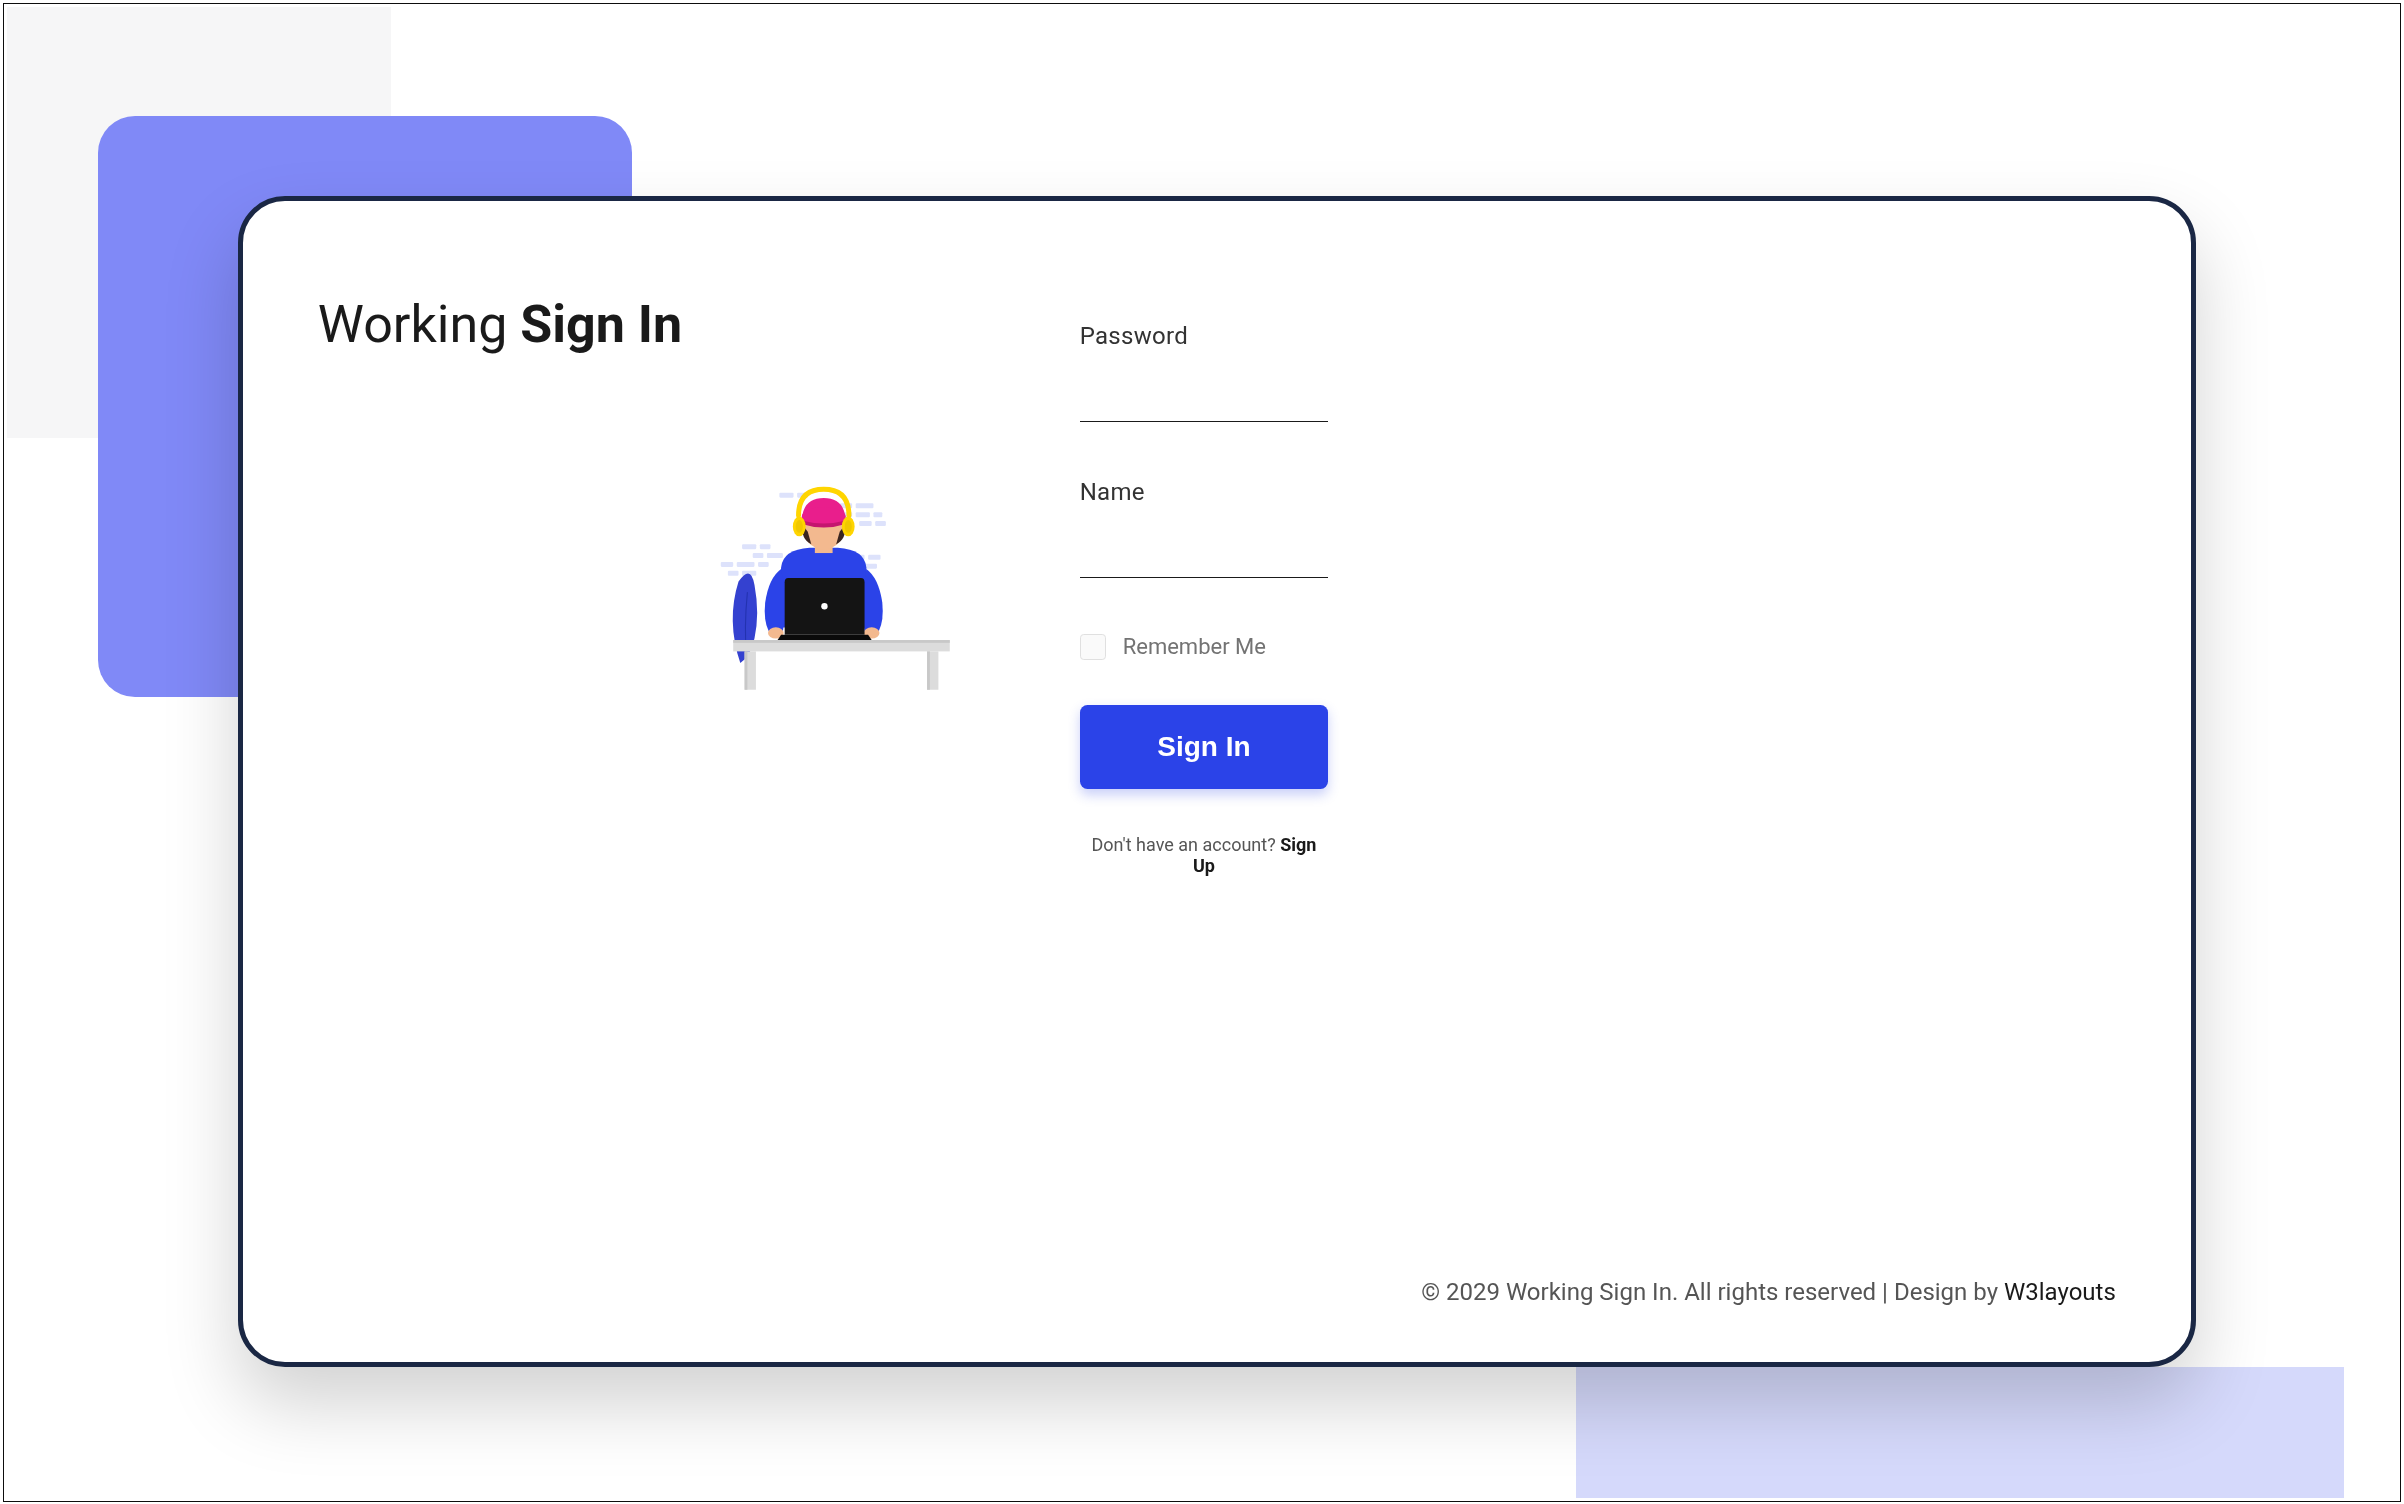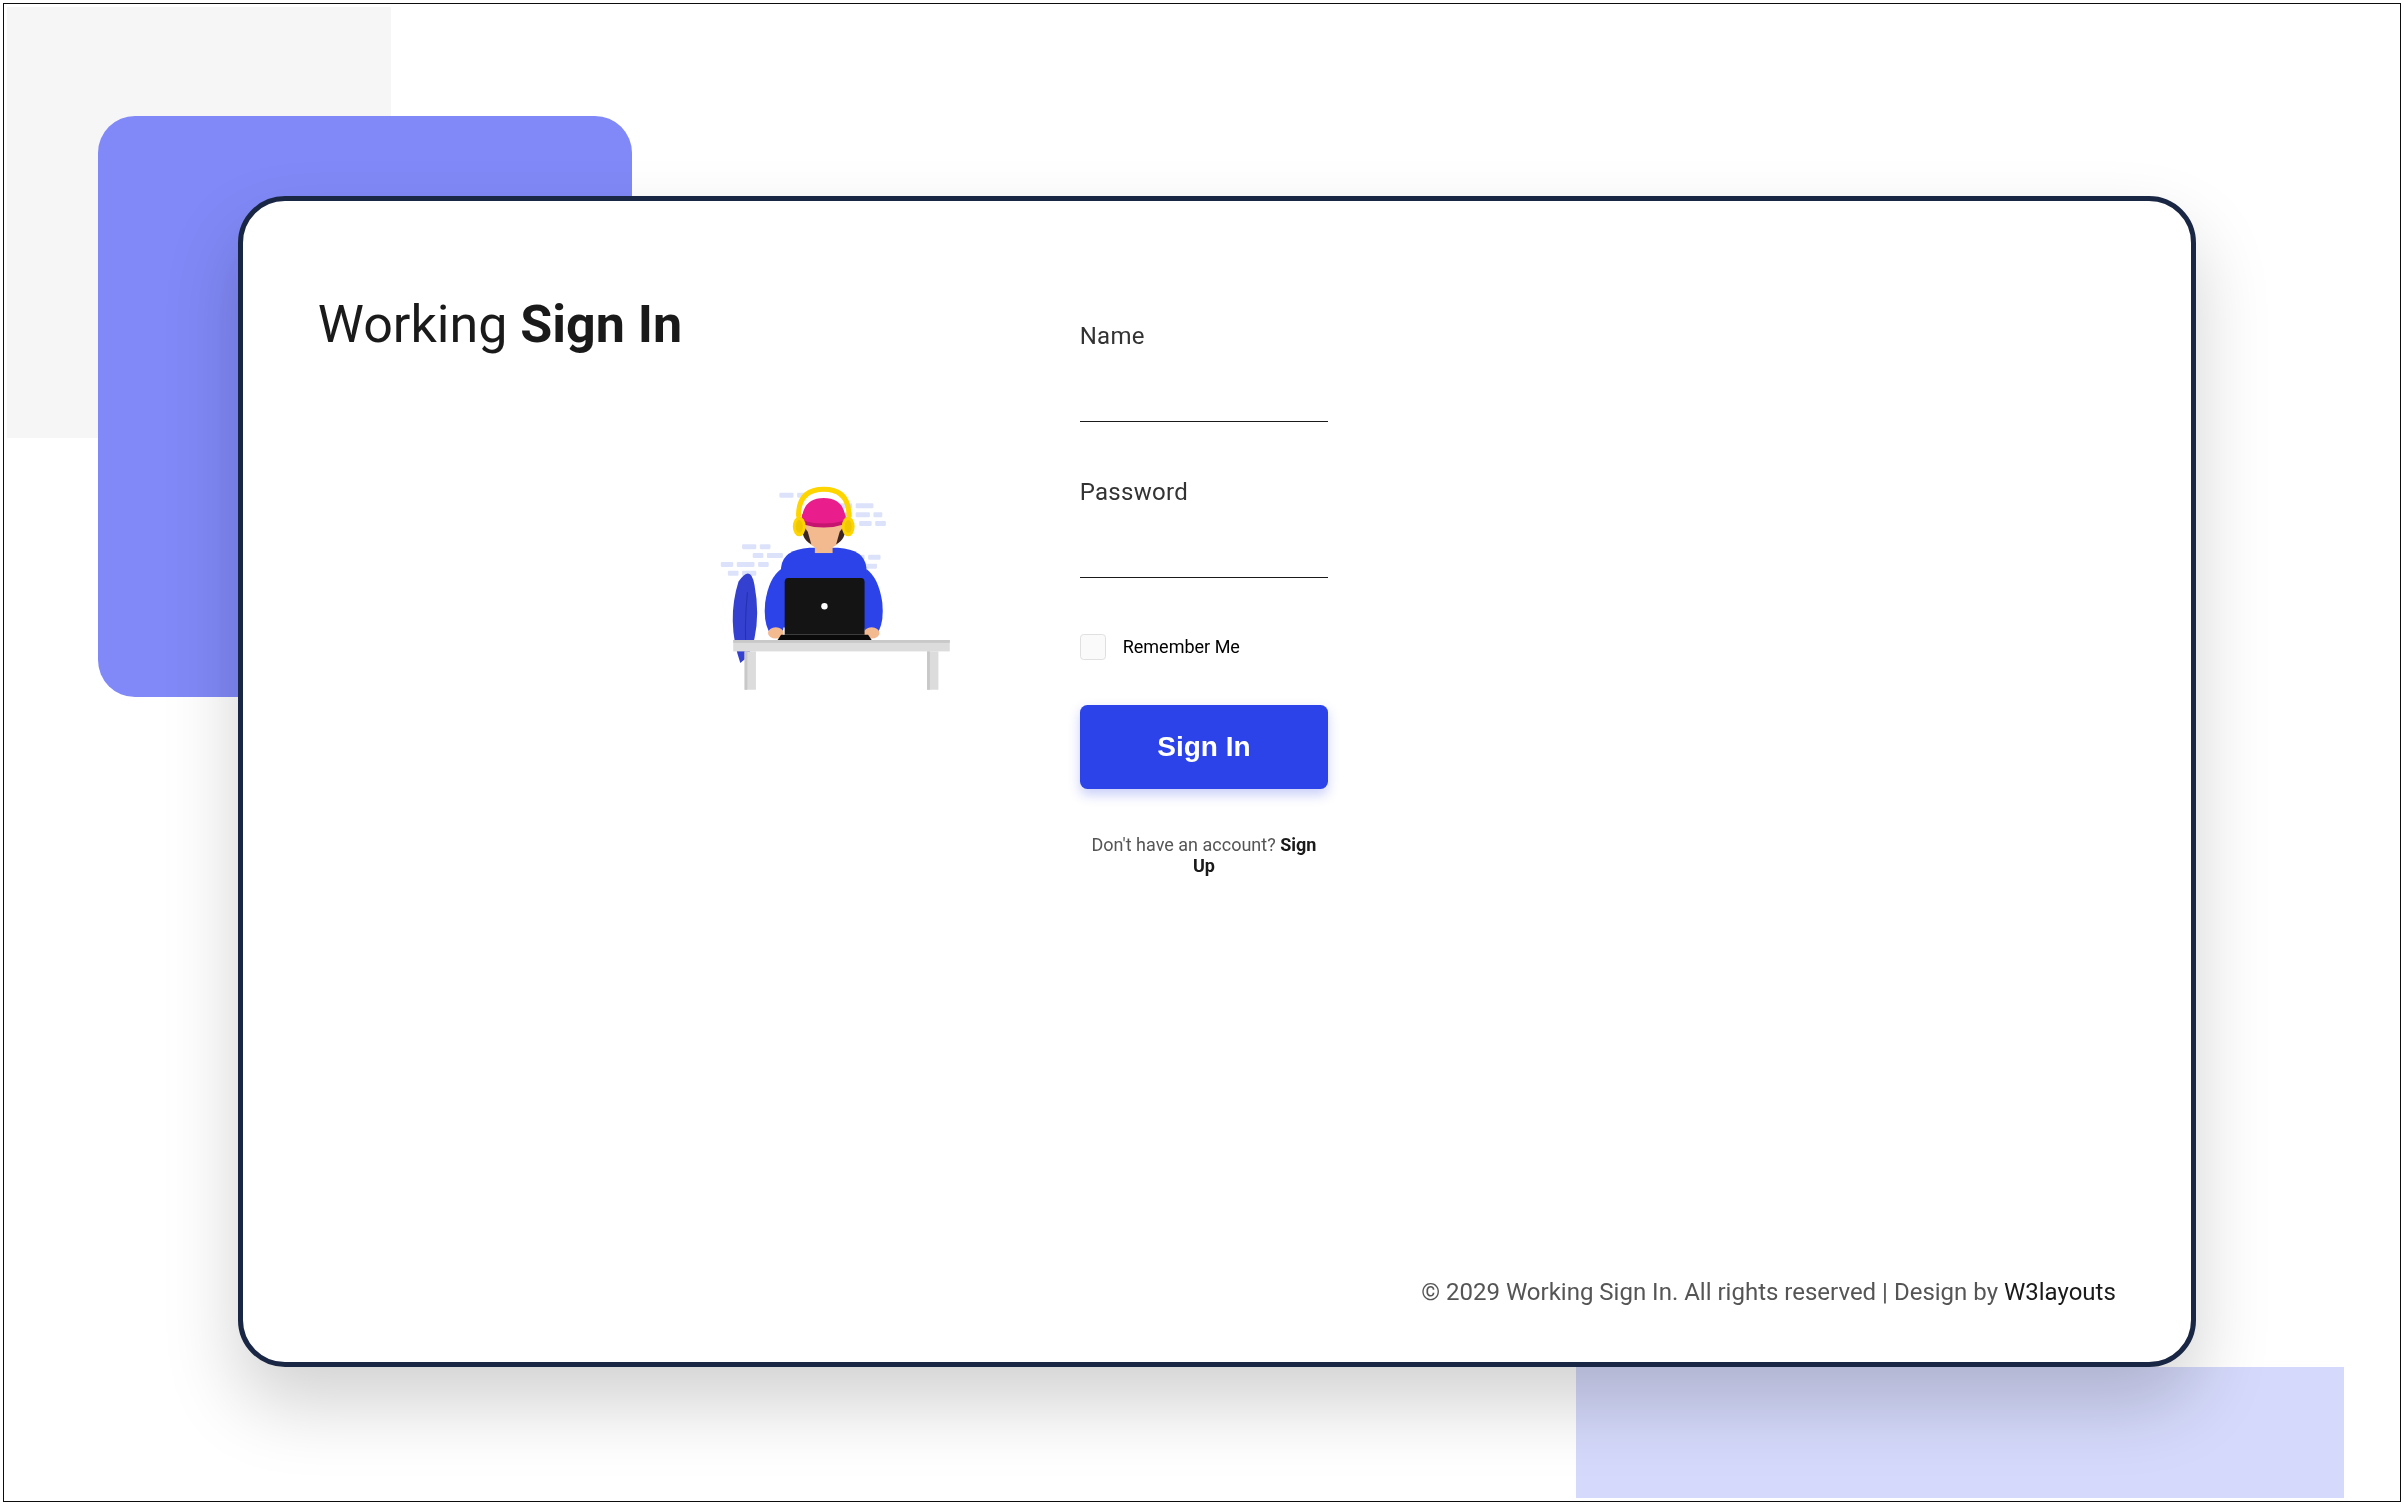--- a/index.html
+++ b/index.html
@@ -126,22 +126,22 @@
     }
     .checkbox {
       width: 26px;
       height: 26px;
       border: 1.9px solid #e0e0e0;
       border-radius: 3.7px;
       background: #fafafa;
       cursor: pointer;
     }
     .remember-label {
-      font-size: 18px;
-      color: #000000;
+      font-size: 22px;
+      color: #737373;
       text-align: center;
     }
     .signin-button {
       width: 100%;
       background: #2b43e8;
       color: #ffffff;
       border: none;
       border-radius: 7.5px;
       padding: 26px 0;
       font-size: 28px;
@@ -253,27 +253,27 @@
           <rect x="40" y="455" width="610" height="8" fill="#c8c8c8"></rect>
           <rect x="72" y="487" width="32" height="108" fill="#dcdcdc"></rect>
           <rect x="586" y="487" width="32" height="108" fill="#dcdcdc"></rect>
           <rect x="72" y="487" width="8" height="108" fill="#c8c8c8"></rect>
           <rect x="586" y="487" width="8" height="108" fill="#c8c8c8"></rect>
         </svg>
       </div>
 
       <div class="form-col">
         <div class="form-group">
+          <label class="form-label">Password</label>
+          <input type="password" class="form-input" style="">
+        </div>
+
+        <div class="form-group">
           <label class="form-label">Name</label>
           <input type="text" class="form-input" style="">
-        </div>
-
-        <div class="form-group">
-          <label class="form-label">Password</label>
-          <input type="password" class="form-input" style="">
         </div>
 
         <div class="remember-row">
           <div class="checkbox"></div>
           <span class="remember-label">Remember Me</span>
         </div>
 
         <button class="signin-button">Sign In</button>
 
         <div class="signup-row">

